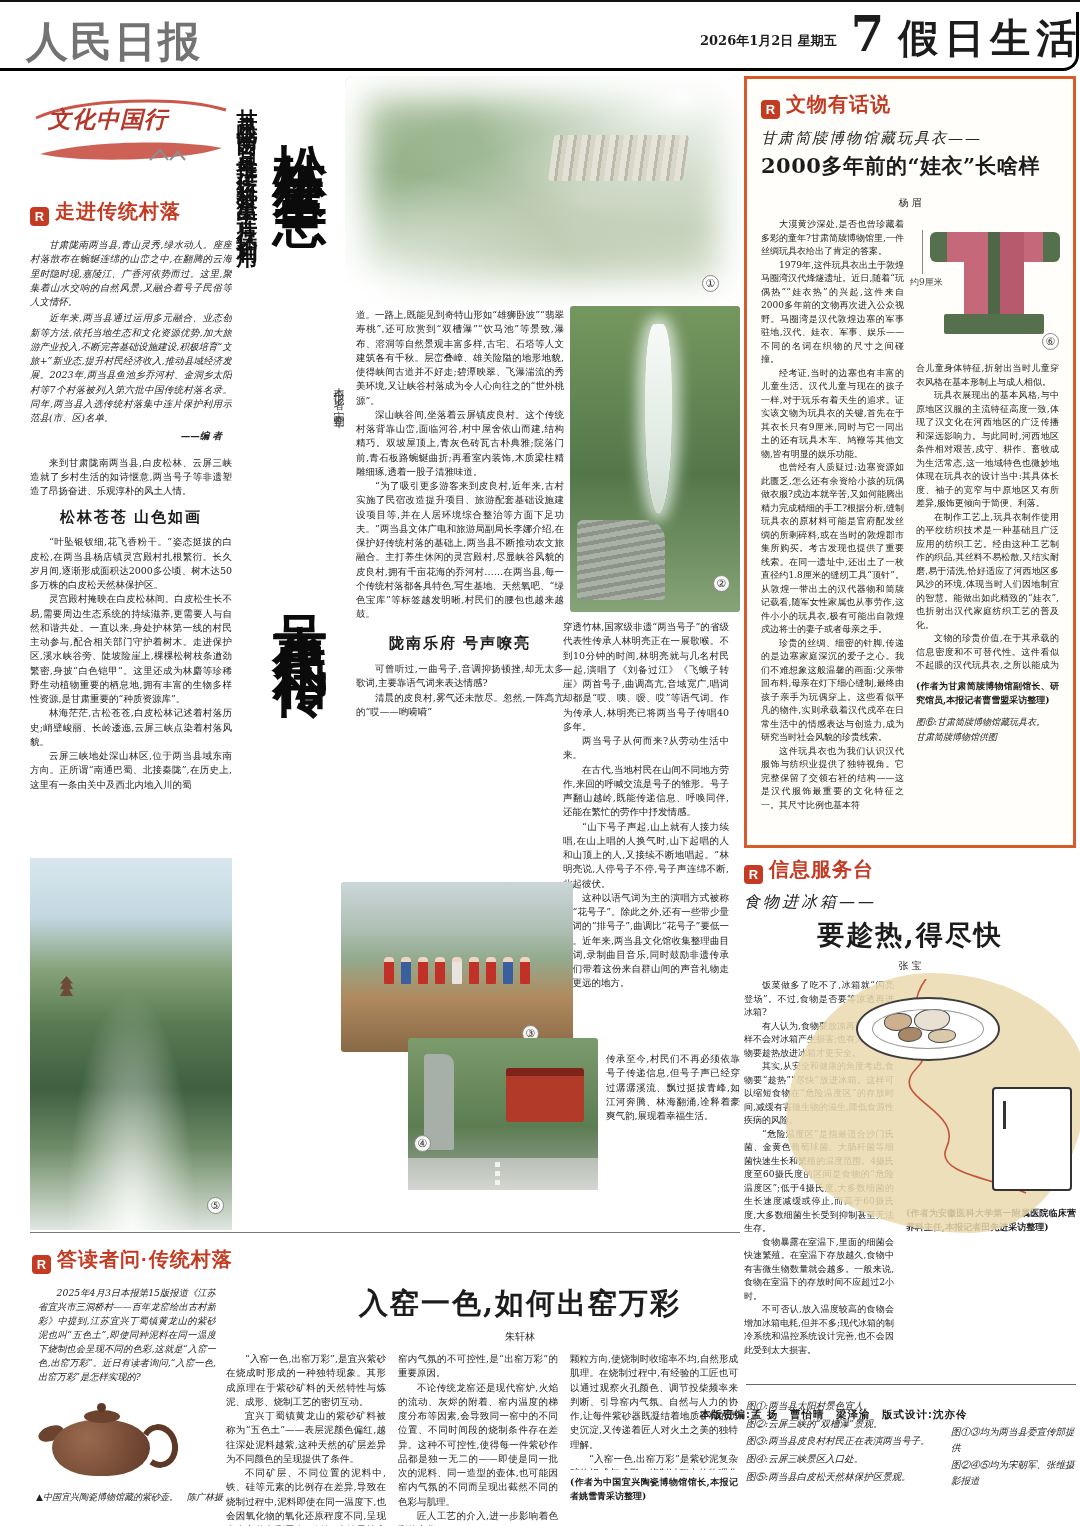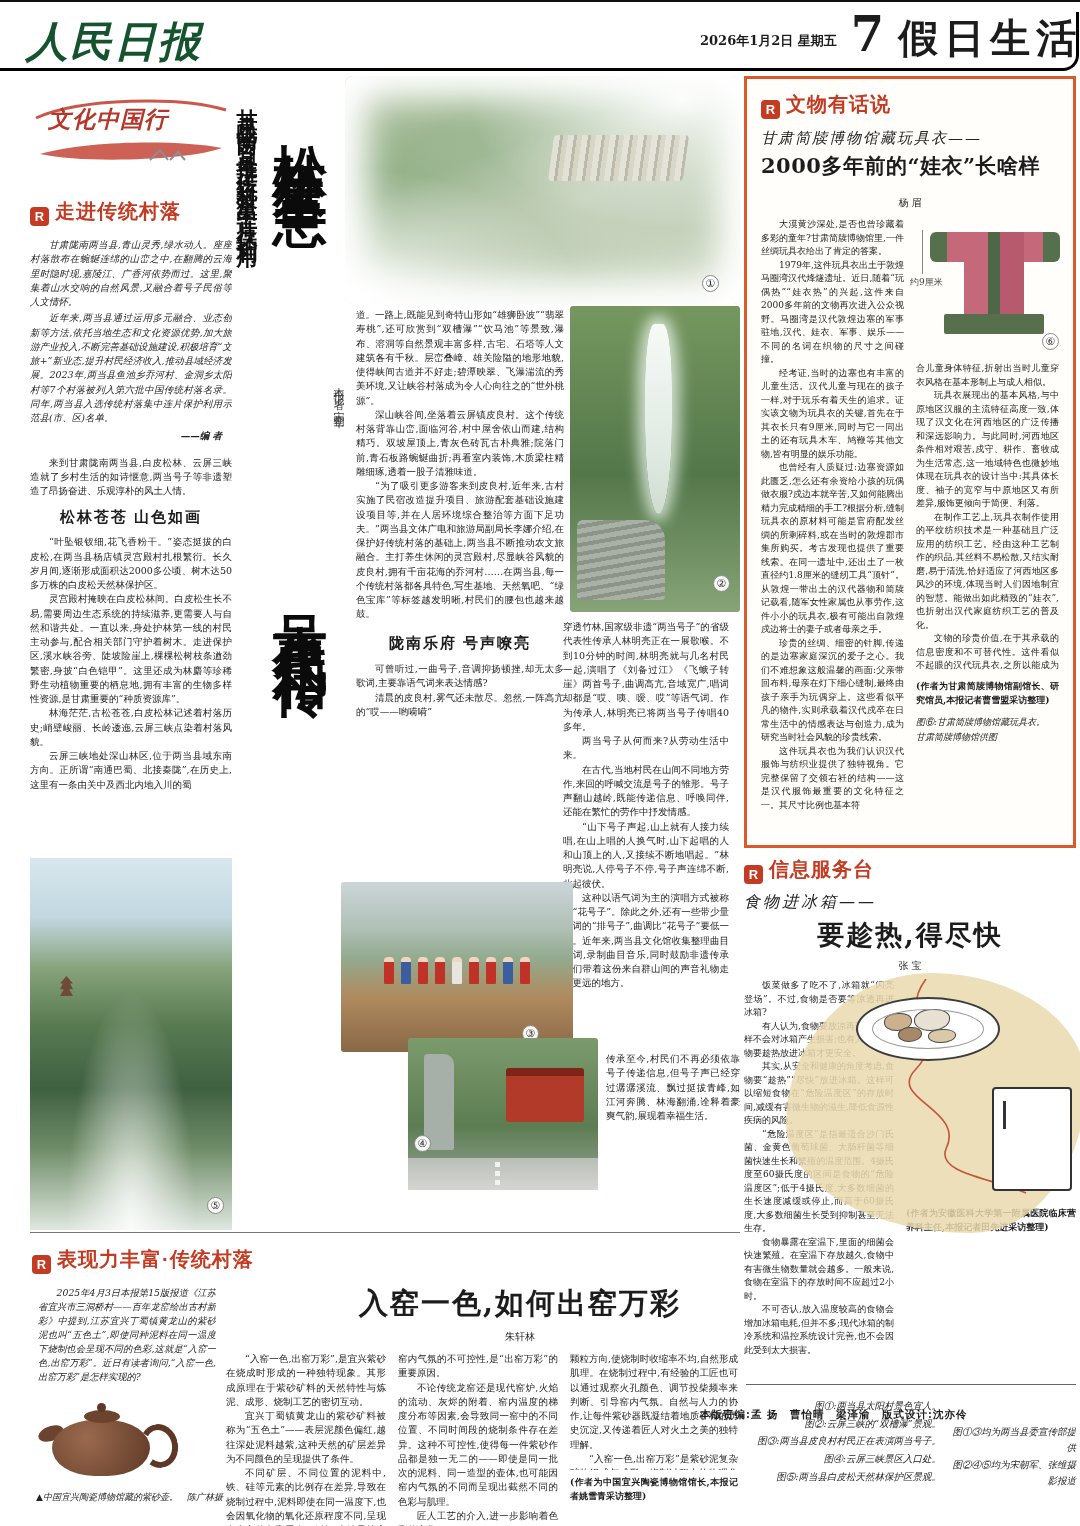--- a/index.html
+++ b/index.html
@@ -18,21 +18,21 @@
          text-align:center;border-radius:4px;margin-right:6px;vertical-align:-3px;}
   .sec-title{font-family:"Liberation Sans",sans-serif;font-weight:bold;color:#c23b22;font-size:20px;letter-spacing:1px;}
   .marker{position:absolute;width:15px;height:15px;border-radius:50%;background:rgba(255,255,255,.92);
           color:#333;font-size:11px;line-height:15px;text-align:center;
           font-family:"Liberation Sans",sans-serif;border:0.5px solid #888;}
   .credit{font-size:9px;line-height:1.5;font-weight:bold;text-align:justify;margin-top:6px;}
   .clip{overflow:hidden;}
 
   
   #topline{left:0;top:3;width:1080px;height:2px;background:#111;}
-  #paper-name{left:26px;top:14px;font-size:42px;font-weight:900;font-style:italic;color:#14532d;letter-spacing:2px;}
+  #paper-name{left:26px;top:14px;font-size:42px;font-weight:900;color:#737373;letter-spacing:2px;}
   #head-right{left:700px;top:10px;width:372px;display:flex;align-items:flex-end;gap:14px;}
   #head-right .date{font-size:13px;font-weight:bold;margin-bottom:8px;white-space:nowrap;}
   #head-right .pageno{font-size:48px;font-weight:bold;line-height:1;}
   #head-right .pagename{font-size:40px;font-weight:bold;letter-spacing:6px;line-height:1;white-space:nowrap;}
   #head-rule{left:0;top:12px;width:1076px;height:56px;border-bottom:3px solid #000;
              border-right:3px solid #000;border-bottom-right-radius:16px;}
 
   
   #left-col{left:30px;top:88px;width:202px;height:772px;overflow:hidden;}
   #culture-logo{position:relative;height:92px;}
@@ -135,21 +135,21 @@
   #fridge-illu .fridge{position:absolute;right:4px;top:108px;width:76px;height:100px;background:#fff;
       border:2.5px solid #333;border-radius:4px;}
   #fridge-illu .fridge .handle{position:absolute;left:9px;top:12px;width:2.5px;height:28px;background:#333;}
   #fridge-col2-text{height:148px;overflow:hidden;}
 
   
   #right-rule{left:746px;top:1384px;width:330px;height:1px;background:#666;}
   #captions{left:746px;top:1398px;width:330px;display:flex;gap:10px;}
   #captions .cap-col1{width:195px;}
   #captions .cap-col2{width:125px;padding-top:26px;}
-  #captions p{text-indent:0;margin-bottom:2px;font-size:9.5px;line-height:1.65;text-align:right;}
+  #captions p{text-indent:0;margin-bottom:2px;font-size:9.5px;line-height:1.65;}
   #page-credit{left:700px;top:1408px;width:376px;font-size:10.5px;font-weight:bold;letter-spacing:1px;}
 
   
   #qa-rule{left:30px;top:1232px;width:710px;height:1px;background:#777;}
   #qa-header{left:32px;top:1246px;}
   #qa-intro{left:38px;top:1286px;width:178px;height:196px;overflow:hidden;font-size:9.3px;}
   #qa-title{left:300px;top:1284px;width:440px;text-align:center;font-size:29px;font-weight:bold;letter-spacing:2px;}
   #qa-author{left:300px;top:1330px;width:440px;text-align:center;font-size:10px;}
   .qa-col{top:1352px;height:174px;overflow:hidden;}
   #qa-colA{left:226px;width:160px;}
@@ -360,21 +360,21 @@
       </div>
     <div class="cap-col2">
       <p class="kaiti">图①③均为两当县委宣传部提供</p>
       <p class="kaiti">图②④⑤均为宋朝军、张维摄影报道</p>
     </div>
   </div>
   <div class="abs" id="page-credit">本版责编:孟 扬　曹怡晴　梁泽渝　版式设计:沈亦伶</div>
 
   <div class="abs" id="qa-rule"></div>
   <div class="abs" id="qa-header">
-    <span class="ricon">R</span><span class="sec-title">表现力丰富·传统村落</span>
+    <span class="ricon">R</span><span class="sec-title">答读者问·传统村落</span>
   </div>
   <div class="abs kaiti body-text" id="qa-intro">
     <p>2025年4月3日本报第15版报道《江苏省宜兴市三洞桥村——百年龙窑绘出古村新彩》中提到,江苏宜兴丁蜀镇黄龙山的紫砂泥也叫“五色土”,即使同种泥料在同一温度下烧制也会呈现不同的色彩,这就是“入窑一色,出窑万彩”。近日有读者询问,“入窑一色,出窑万彩”是怎样实现的?</p>
   </div>
   <div class="abs" id="qa-title">入窑一色,如何出窑万彩</div>
   <div class="abs" id="qa-author">朱轩林</div>
   <div class="abs qa-col body-text" id="qa-colA">
       <p>“入窑一色,出窑万彩”,是宜兴紫砂在烧成时形成的一种独特现象。其形成原理在于紫砂矿料的天然特性与炼泥、成形、烧制工艺的密切互动。</p>
       <p>宜兴丁蜀镇黄龙山的紫砂矿料被称为“五色土”——表层泥颜色偏红,越往深处泥料越紫,这种天然的矿层差异为不同颜色的呈现提供了条件。</p>
       <p>不同矿层、不同位置的泥料中,铁、硅等元素的比例存在差异,导致在烧制过程中,泥料即使在同一温度下,也会因氧化物的氧化还原程度不同,呈现出丰富的色彩层次。例如,含铁量较高的泥料在氧化气氛中可能呈现红色,而在还原气氛中则可能转为紫色或黑色。</p>

